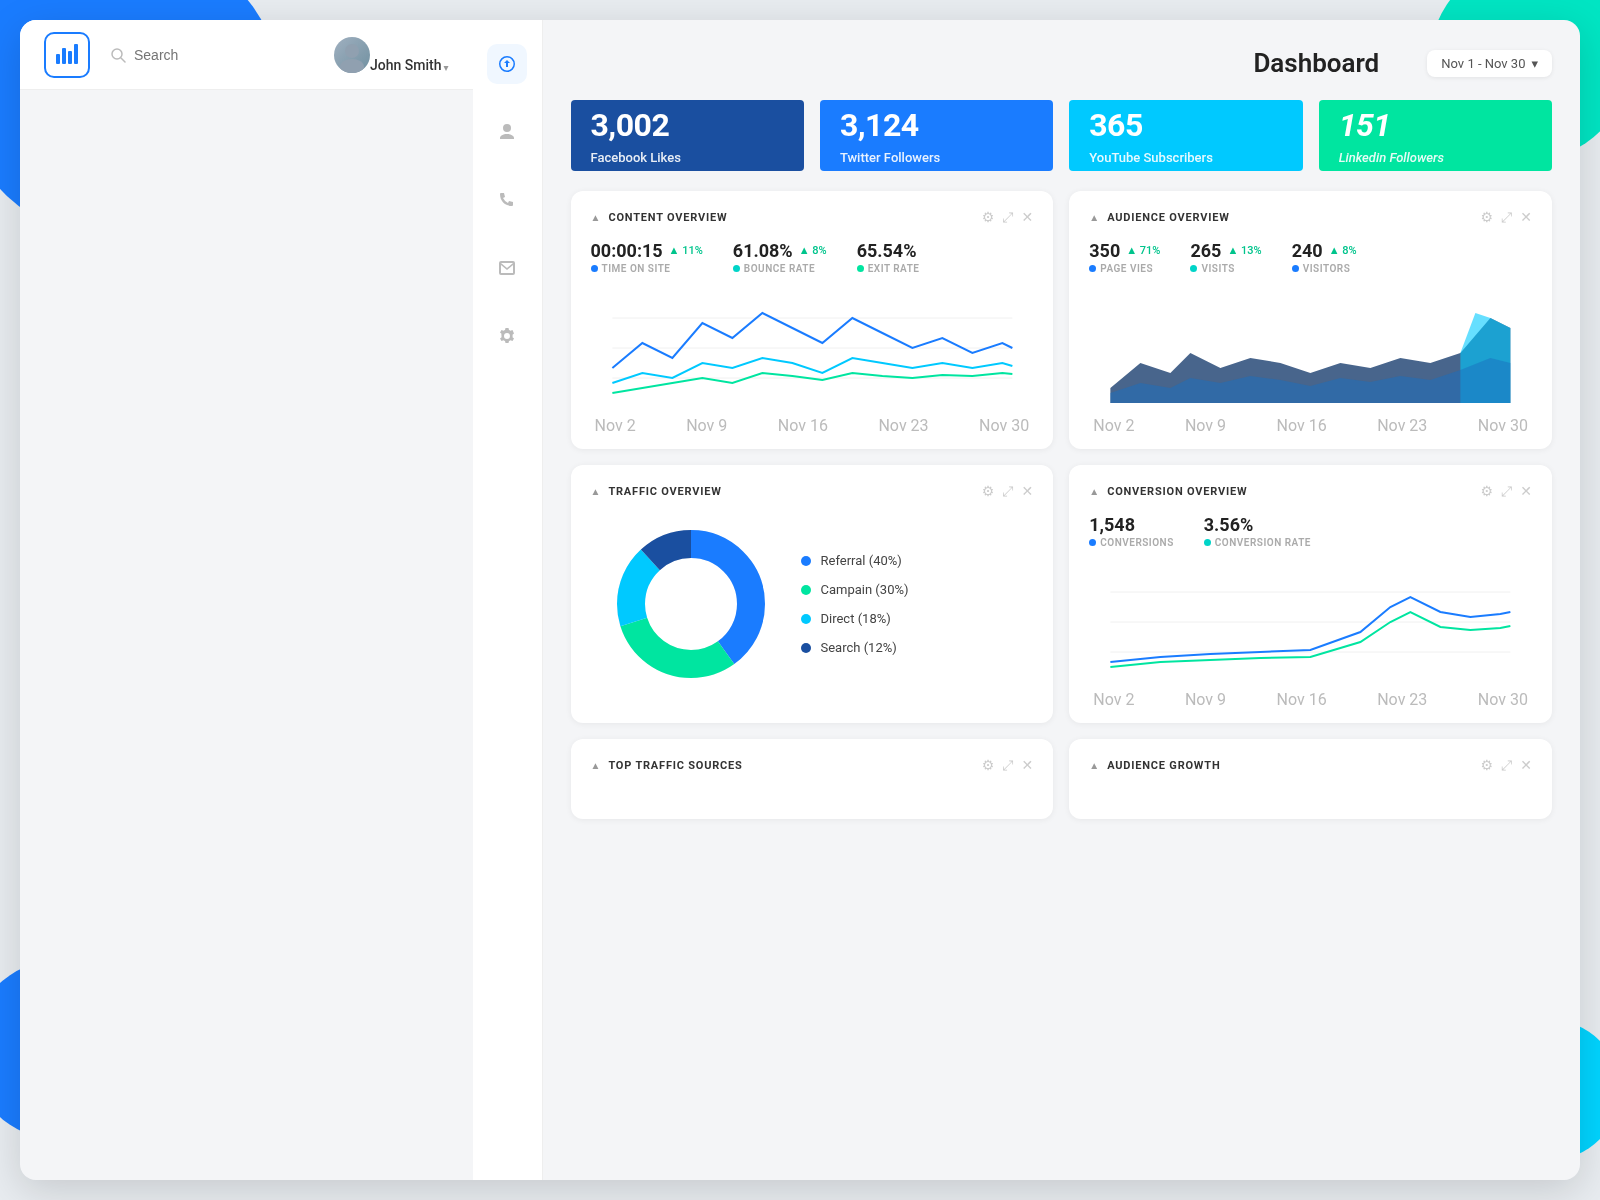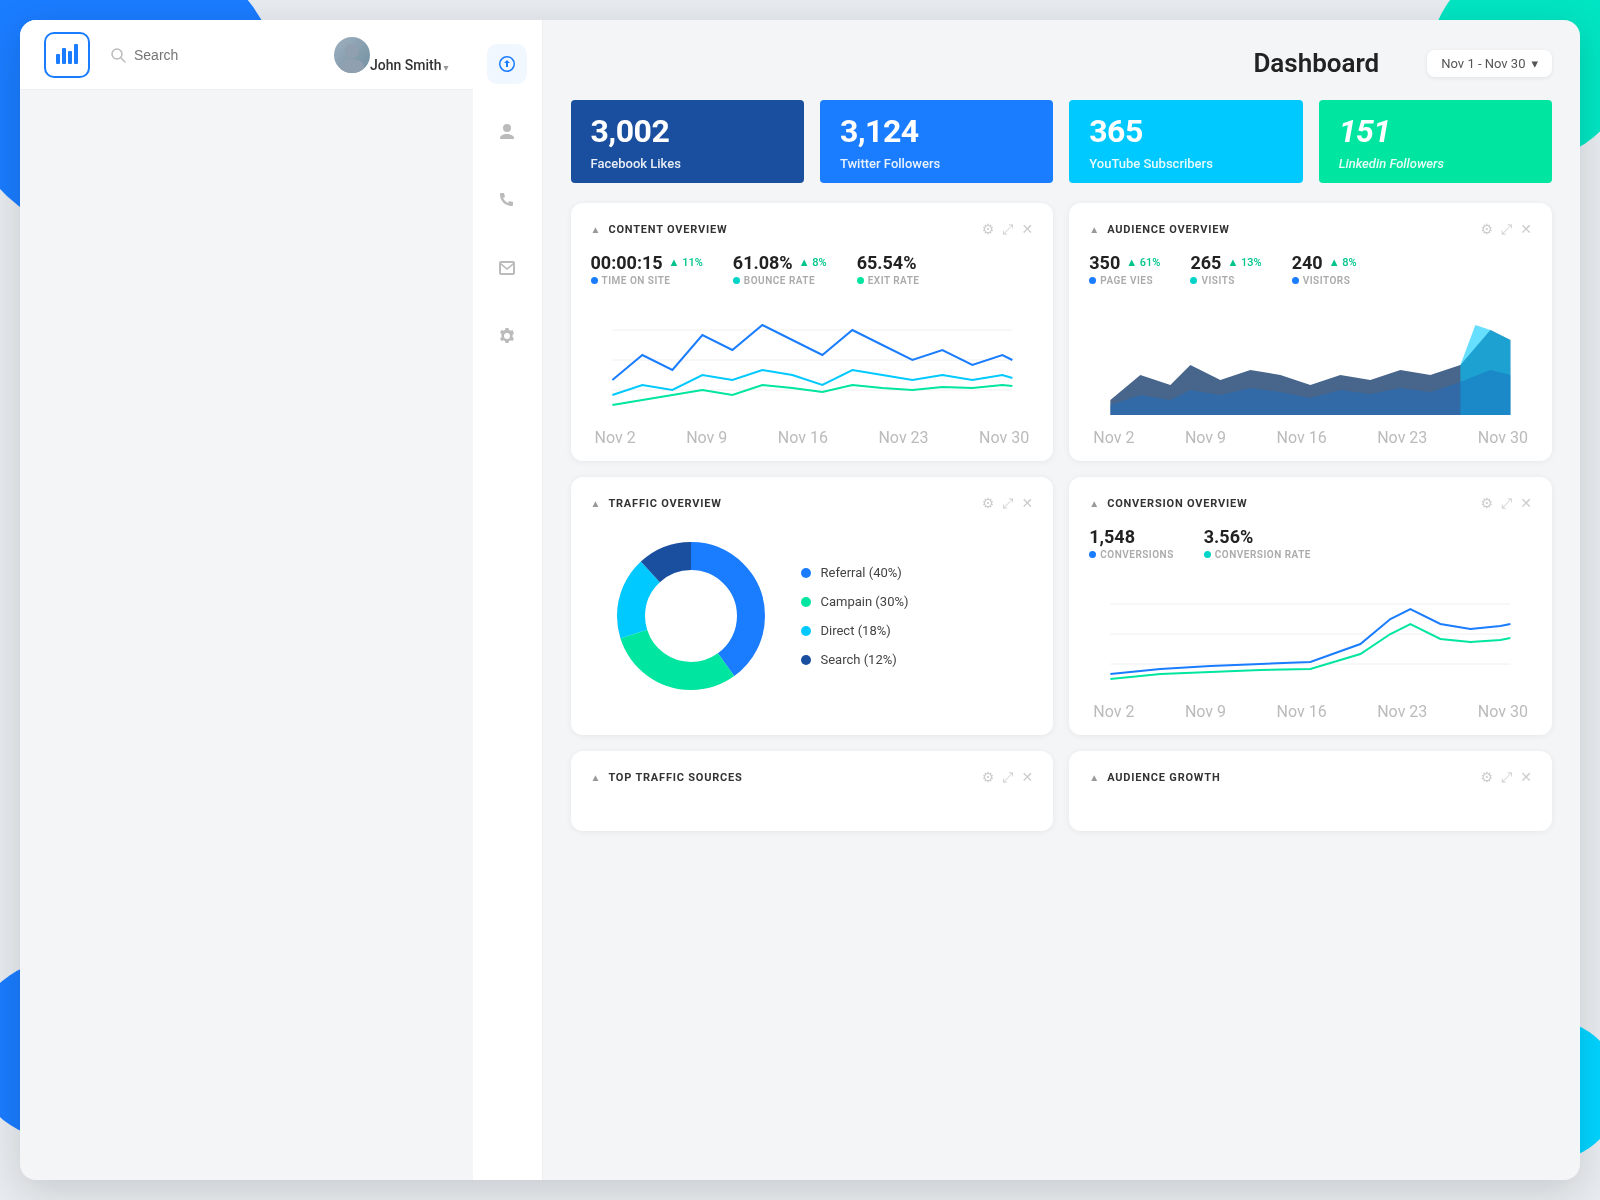--- a/index.html
+++ b/index.html
@@ -141,21 +141,21 @@
       box-shadow: 0 1px 4px rgba(0,0,0,0.08);
       cursor: pointer;
     }
     
     .stat-cards {
       display: grid; grid-template-columns: repeat(4, 1fr);
       gap: 16px; margin-bottom: 20px;
     }
     .stat-card {
       border-radius: 4px;
-      padding: 12px 20px;
+      padding: 6px 20px;
       color: #fff;
     }
     .stat-card-1 { background: #1a4fa0; }
     .stat-card-2 { background: #1a7cff; }
     .stat-card-3 { background: #00c9ff; }
     .stat-card-4 { background: #00e5a0; font-style: italic; }
     .stat-number {
       font-size: 32px; font-weight: 700; letter-spacing: -0.5px;
       margin-bottom: 6px;
     }
@@ -414,21 +414,21 @@
               <div class="panel-actions">
                 <span>⚙</span>
                 <span>⤢</span>
                 <span>✕</span>
               </div>
             </div>
             <div class="stats-row">
               <div class="stat-item">
                 <div class="stat-val">
                   350
-                  <span class="stat-pct pct-up">▲ 61%</span>
+                  <span class="stat-pct pct-up">▲ 71%</span>
                 </div>
                 <div class="stat-key">
                   <span class="dot dot-blue"></span>
                   PAGE VIES
                 </div>
               </div>
               <div class="stat-item">
                 <div class="stat-val">
                   265
                   <span class="stat-pct pct-up">▲ 13%</span>

